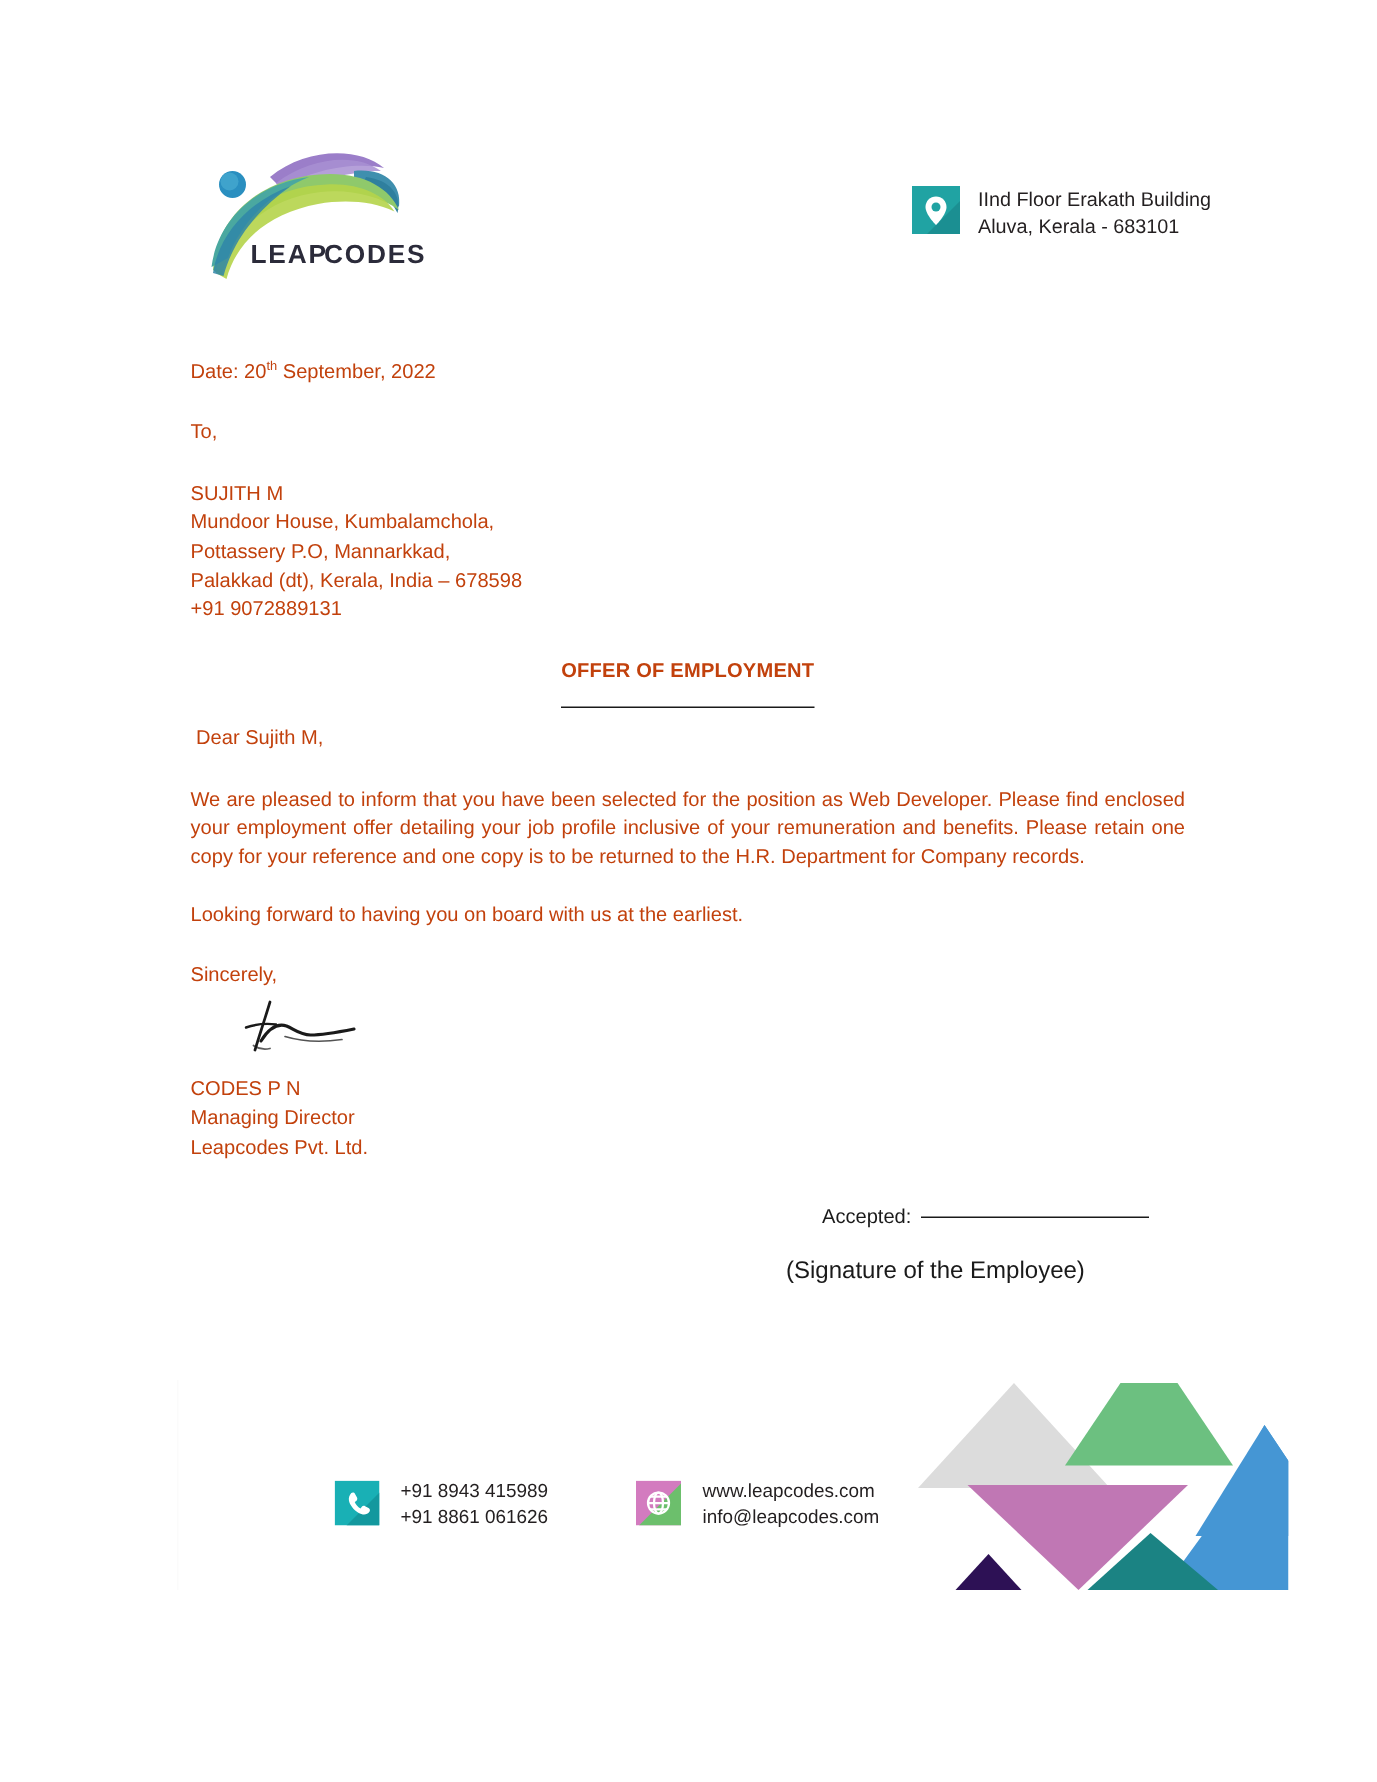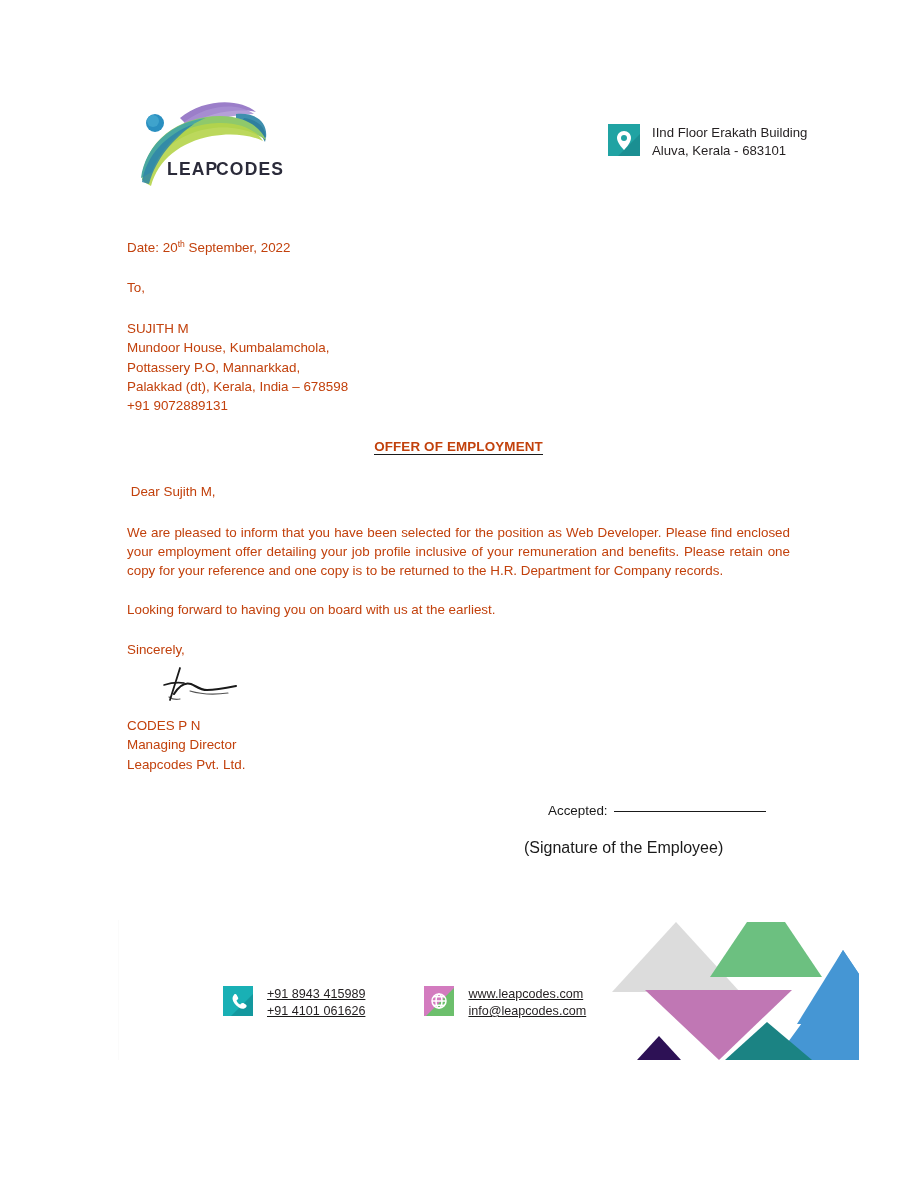--- a/index.html
+++ b/index.html
@@ -79,21 +79,21 @@
   .addr-to .line { white-space: pre; }
 
   .title {
     text-align: center;
     font-weight: bold;
     font-size: 13.4px;
     letter-spacing: 0.15px;
   }
   .title span {
     border-bottom: 1.6px solid #1a1a1a;
-    padding-bottom: 0;
+    padding-bottom: 17px;
   }
 
   .salutation { white-space: pre; }
 
   .para {
     text-align: justify;
     text-justify: inter-word;
     margin: 0;
   }
 
@@ -150,23 +150,22 @@
   }
   .contacts {
     position: absolute;
     left: 223px;
     top: 986px;
     display: flex;
     gap: 59px;
   }
   .contact-item {
     display: flex;
-    align-items: flex-start;
+    align-items: center;
     gap: 12px;
-    text-decoration: underline;
   }
   .contact-lines {
     font-size: 12.6px;
     line-height: 17px;
     color: #231f20;
     white-space: nowrap;
   }
 </style>
 </head>
 <body>
@@ -297,21 +296,21 @@
     <div class="contact-item">
       <span class="icon-sq">
         <svg width="30" height="30" viewBox="0 0 30 30">
           <rect width="30" height="30" fill="#19b0b5"></rect>
           <path d="M30 8 L30 30 L8 30 Z" fill="#13989e"></path>
           <path d="M11.2 8.4 c0.9 -0.6 2 -0.4 2.5 0.6 l1.3 2.4 c0.4 0.8 0.2 1.7 -0.5 2.2 l-1 0.8 c0.5 1.6 2.1 3.4 3.8 4.2 l0.8 -1 c0.5 -0.7 1.5 -0.9 2.3 -0.5 l2.3 1.3 c1 0.5 1.2 1.7 0.6 2.5 c-1.6 2.2 -4.4 2.4 -7.4 0.6 c-3.2 -1.9 -5.9 -5.4 -6.3 -8.3 c-0.2 -1.8 0.3 -3.2 1.6 -4.8 Z" fill="#ffffff"></path>
         </svg>
       </span>
       <div class="contact-lines">
         <div>+91 8943 415989</div>
-        <div>+91 4101 061626</div>
+        <div>+91 8861 061626</div>
       </div>
     </div>
 
     <div class="contact-item">
       <span class="icon-sq">
         <svg width="30" height="30" viewBox="0 0 30 30">
           <rect width="30" height="30" fill="#d37bbf"></rect>
           <polygon points="30,2 30,30 2,30" fill="#6cbf6c"></polygon>
           <g fill="none" stroke="#ffffff" stroke-width="1.5">
             <circle cx="15" cy="15" r="7"></circle>

